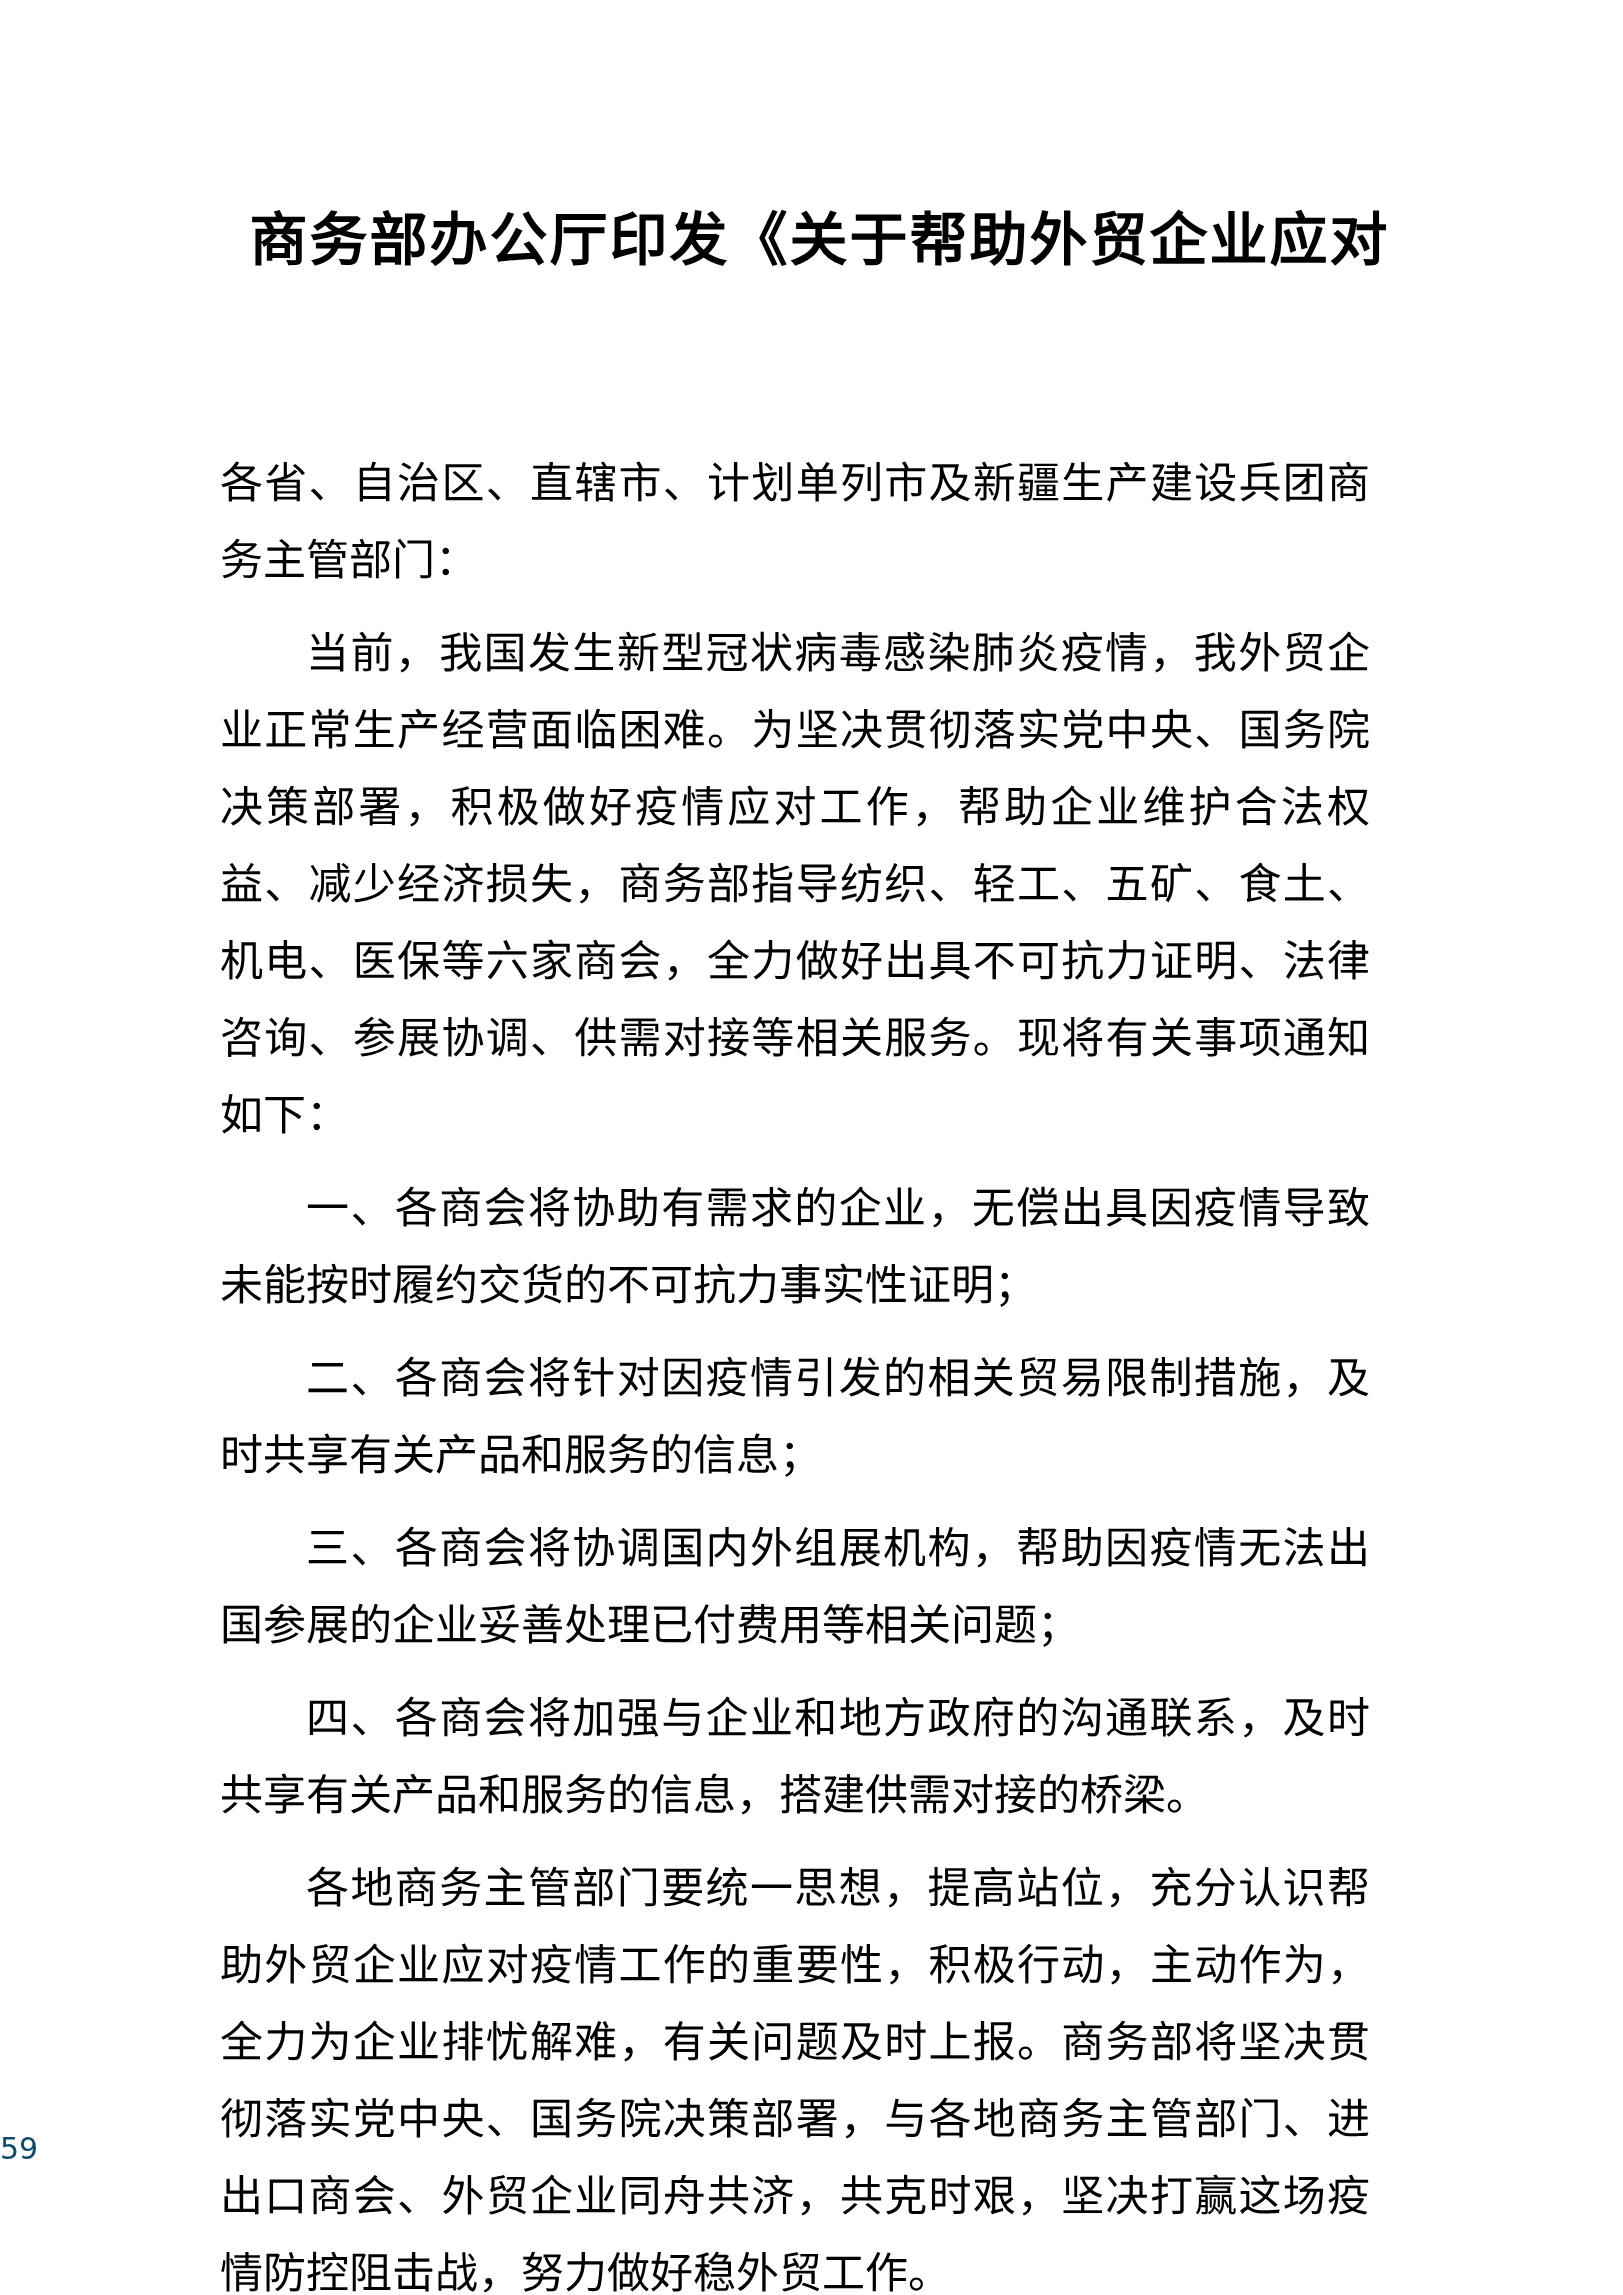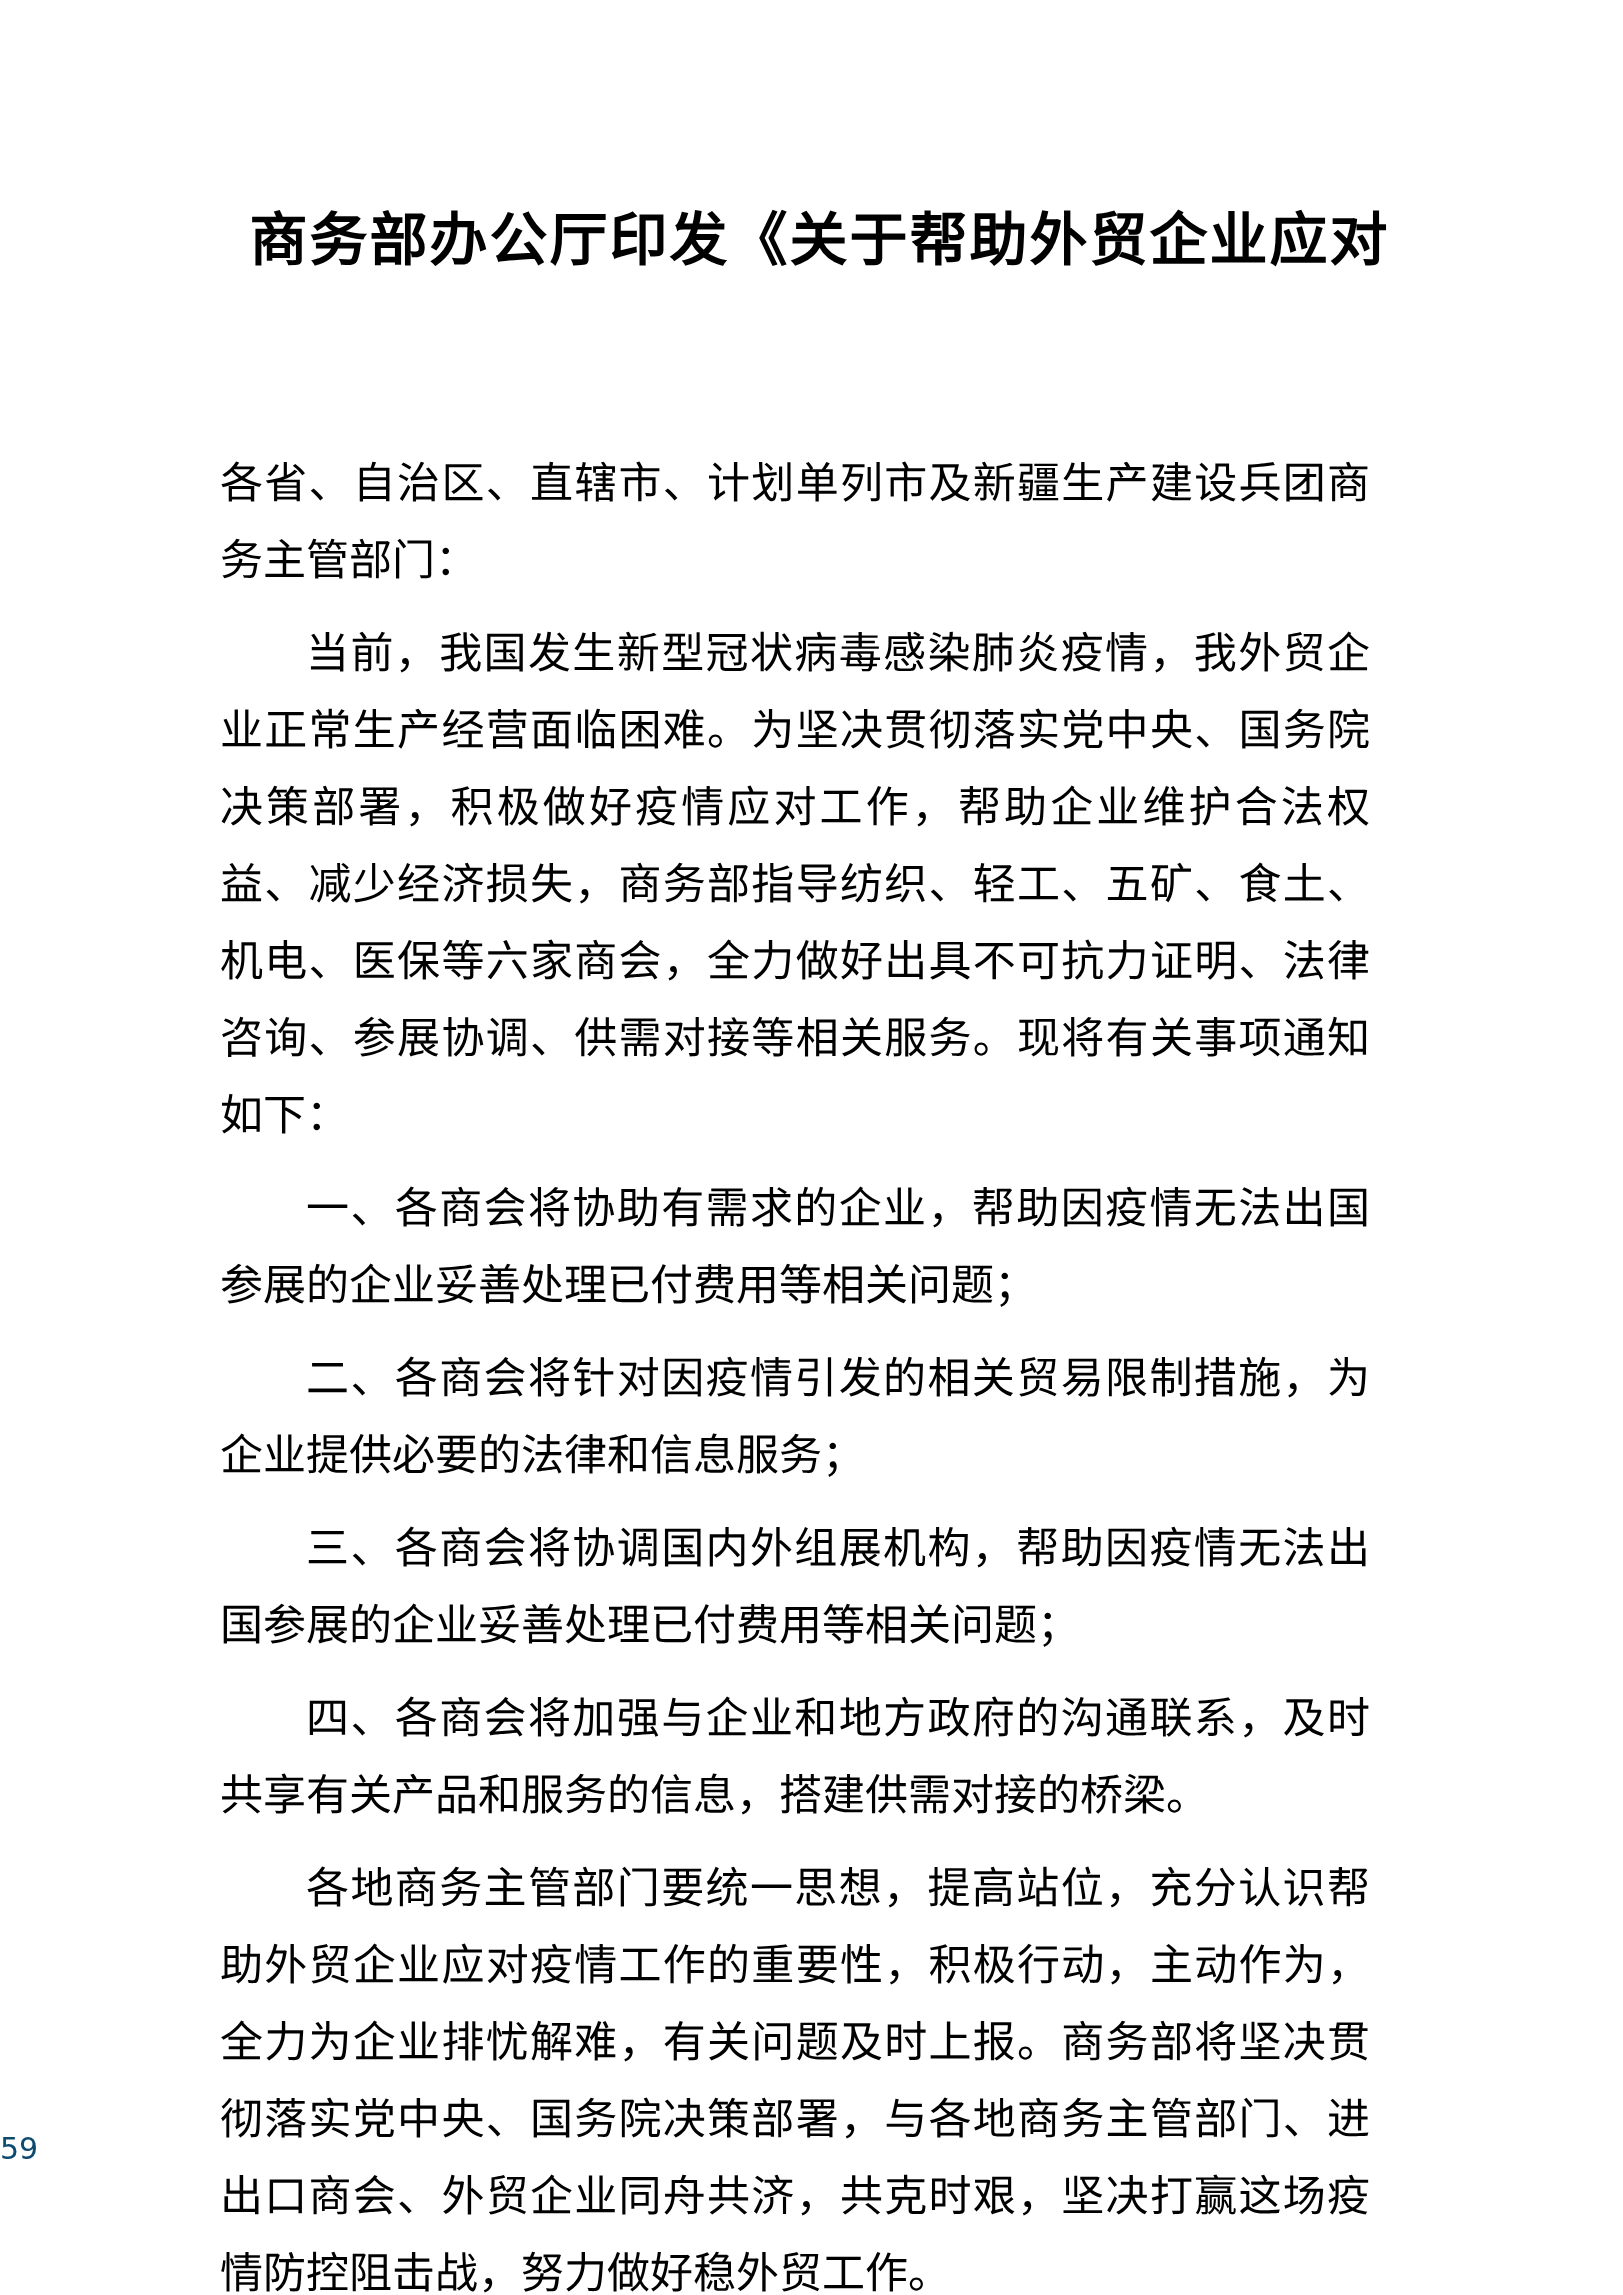--- a/index.html
+++ b/index.html
@@ -72,22 +72,22 @@
 
 <div class="page">
 
   <h1 class="doc-title">
     <span class="title-line">商务部办公厅印发《关于帮助外贸企业应对</span>
   </h1>
 
   <div class="doc-body">
     <p class="para no-indent">各省、自治区、直辖市、计划单列市及新疆生产建设兵团商务主管部门：</p>
     <p class="para">当前，我国发生新型冠状病毒感染肺炎疫情，我外贸企业正常生产经营面临困难。为坚决贯彻落实党中央、国务院决策部署，积极做好疫情应对工作，帮助企业维护合法权益、减少经济损失，商务部指导纺织、轻工、五矿、食土、机电、医保等六家商会，全力做好出具不可抗力证明、法律咨询、参展协调、供需对接等相关服务。现将有关事项通知如下：</p>
-    <p class="para">一、各商会将协助有需求的企业，帮助因疫情无法出国参展的企业妥善处理已付费用等相关问题；</p>
-    <p class="para">二、各商会将针对因疫情引发的相关贸易限制措施，为企业提供必要的法律和信息服务；</p>
+    <p class="para">一、各商会将协助有需求的企业，无偿出具因疫情导致未能按时履约交货的不可抗力事实性证明；</p>
+    <p class="para">二、各商会将针对因疫情引发的相关贸易限制措施，及时共享有关产品和服务的信息；</p>
     <p class="para">三、各商会将协调国内外组展机构，帮助因疫情无法出国参展的企业妥善处理已付费用等相关问题；</p>
     <p class="para">四、各商会将加强与企业和地方政府的沟通联系，及时共享有关产品和服务的信息，搭建供需对接的桥梁。</p>
     <p class="para">各地商务主管部门要统一思想，提高站位，充分认识帮助外贸企业应对疫情工作的重要性，积极行动，主动作为，全力为企业排忧解难，有关问题及时上报。商务部将坚决贯彻落实党中央、国务院决策部署，与各地商务主管部门、进出口商会、外贸企业同舟共济，共克时艰，坚决打赢这场疫情防控阻击战，努力做好稳外贸工作。</p>
   </div>
 
   <div class="page-number">59</div>
 
 </div>
 
 

